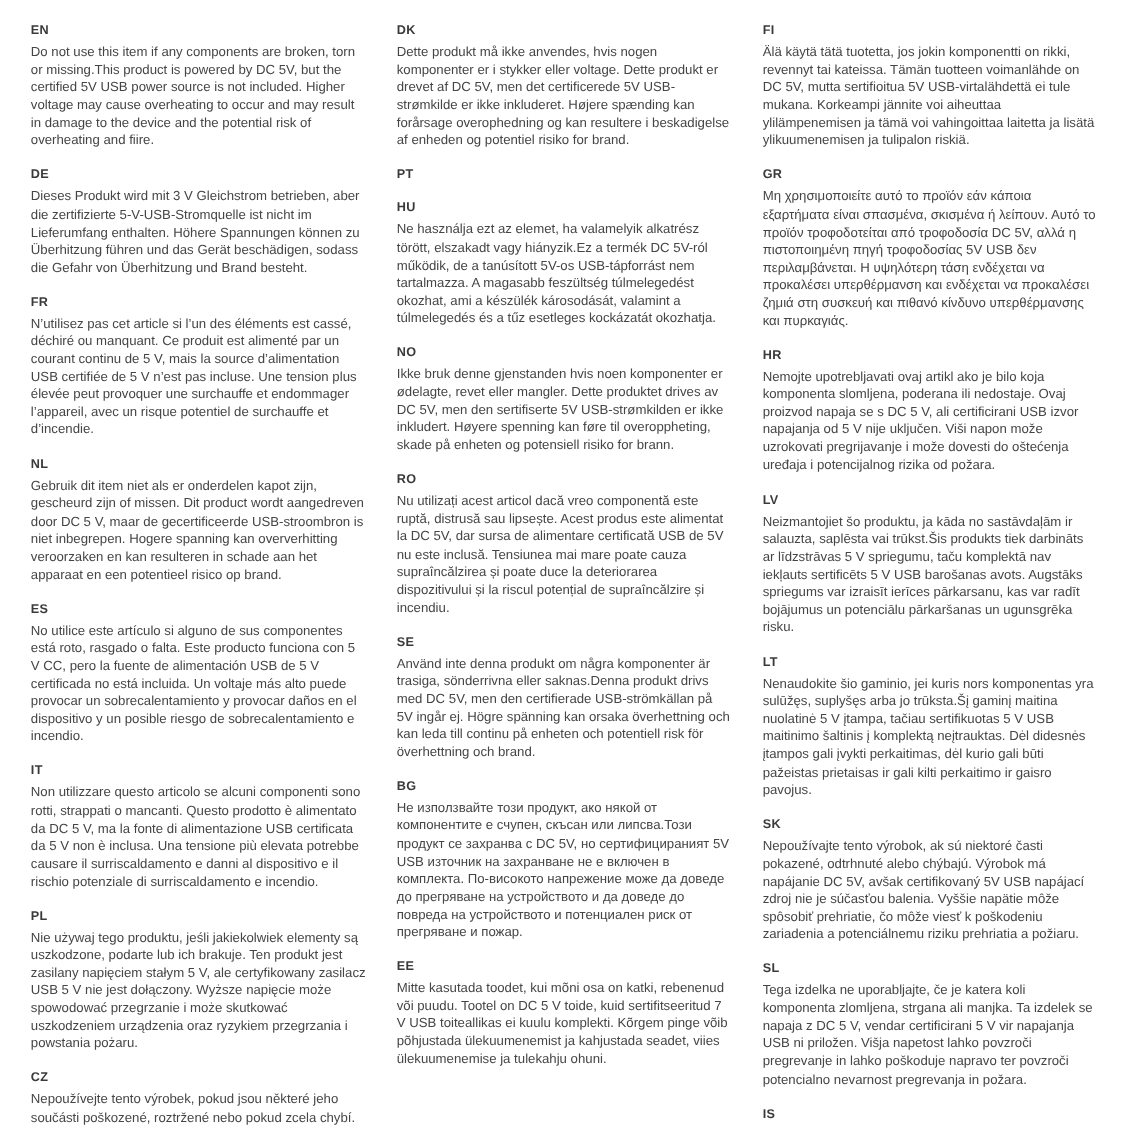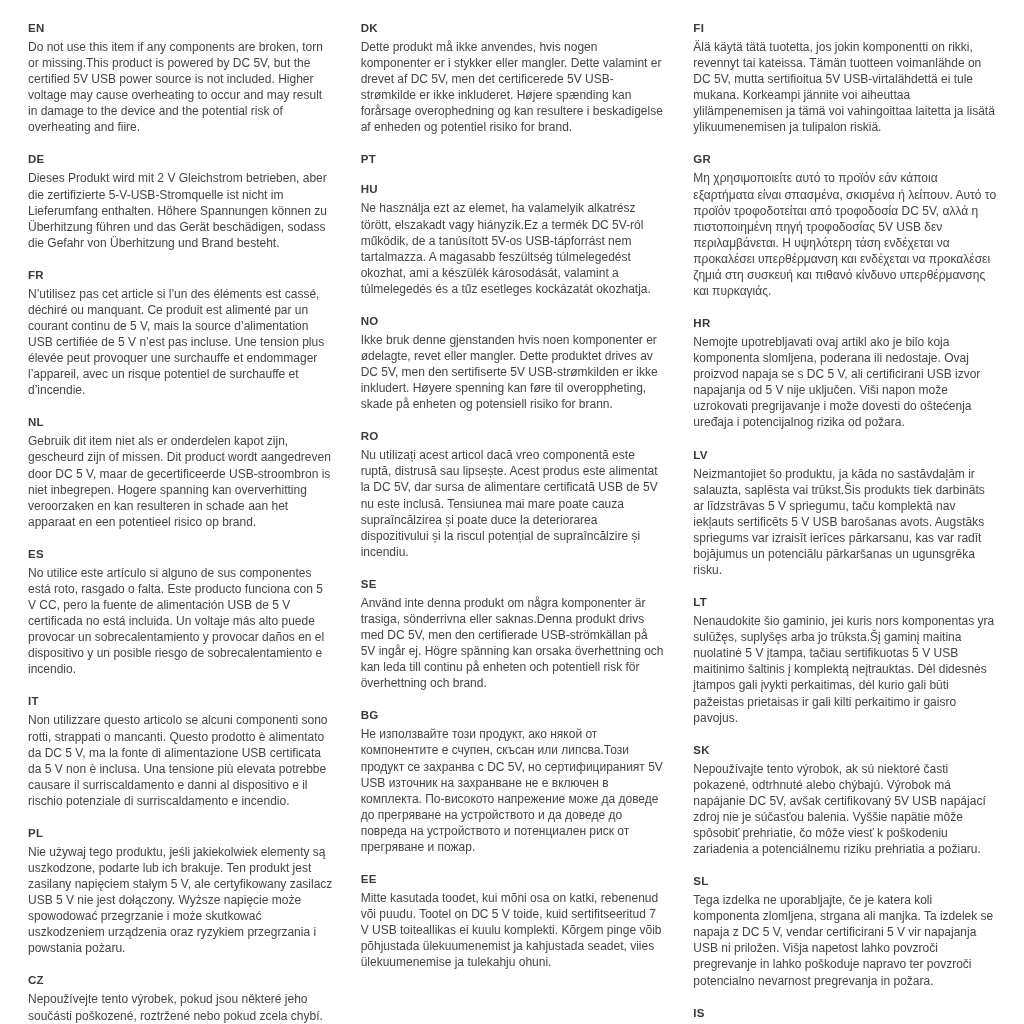--- a/index.html
+++ b/index.html
@@ -43,21 +43,21 @@
 <div class="page">
   <div class="columns">
 
     <div class="col">
       <section class="lang-section">
         <div class="lang-code">EN</div>
         <p class="lang-text">Do not use this item if any components are broken, torn or missing.This product is powered by DC 5V, but the certified 5V USB power source is not included. Higher voltage may cause overheating to occur and may result in damage to the device and the potential risk of overheating and fiire.</p>
       </section>
       <section class="lang-section">
         <div class="lang-code">DE</div>
-        <p class="lang-text">Dieses Produkt wird mit 2 V Gleichstrom betrieben, aber die zertifizierte 5-V-USB-Stromquelle ist nicht im Lieferumfang enthalten. Höhere Spannungen können zu Überhitzung führen und das Gerät beschädigen, sodass die Gefahr von Überhitzung und Brand besteht.</p>
+        <p class="lang-text">Dieses Produkt wird mit 3 V Gleichstrom betrieben, aber die zertifizierte 5-V-USB-Stromquelle ist nicht im Lieferumfang enthalten. Höhere Spannungen können zu Überhitzung führen und das Gerät beschädigen, sodass die Gefahr von Überhitzung und Brand besteht.</p>
       </section>
       <section class="lang-section">
         <div class="lang-code">FR</div>
         <p class="lang-text">N’utilisez pas cet article si l’un des éléments est cassé, déchiré ou manquant. Ce produit est alimenté par un courant continu de 5 V, mais la source d’alimentation USB certifiée de 5 V n’est pas incluse. Une tension plus élevée peut provoquer une surchauffe et endommager l’appareil, avec un risque potentiel de surchauffe et d’incendie.</p>
       </section>
       <section class="lang-section">
         <div class="lang-code">NL</div>
         <p class="lang-text">Gebruik dit item niet als er onderdelen kapot zijn, gescheurd zijn of missen. Dit product wordt aangedreven door DC 5 V, maar de gecertificeerde USB-stroombron is niet inbegrepen. Hogere spanning kan oververhitting veroorzaken en kan resulteren in schade aan het apparaat en een potentieel risico op brand.</p>
       </section>
       <section class="lang-section">
@@ -74,21 +74,21 @@
       </section>
       <section class="lang-section">
         <div class="lang-code">CZ</div>
         <p class="lang-text">Nepoužívejte tento výrobek, pokud jsou některé jeho součásti poškozené, roztržené nebo pokud zcela chybí. Tento výrobek je napájen stejnosměrným napětím 5 V, certifikovaný zdroj napájení 5 V USB ale není součástí dodávky. Vyšší napětí může způsobit přehřátí a může mít za následek poškození zařízení a vést k potenciálnímu riziku přehřátí a požáru.</p>
       </section>
     </div>
 
     <div class="col">
       <section class="lang-section">
         <div class="lang-code">DK</div>
-        <p class="lang-text">Dette produkt må ikke anvendes, hvis nogen komponenter er i stykker eller mangler. Dette valamint er drevet af DC 5V, men det certificerede 5V USB-strømkilde er ikke inkluderet. Højere spænding kan forårsage overophedning og kan resultere i beskadigelse af enheden og potentiel risiko for brand.</p>
+        <p class="lang-text">Dette produkt må ikke anvendes, hvis nogen komponenter er i stykker eller voltage. Dette produkt er drevet af DC 5V, men det certificerede 5V USB-strømkilde er ikke inkluderet. Højere spænding kan forårsage overophedning og kan resultere i beskadigelse af enheden og potentiel risiko for brand.</p>
       </section>
       <section class="lang-section">
         <div class="lang-code">PT</div>
       </section>
       <section class="lang-section">
         <div class="lang-code">HU</div>
         <p class="lang-text">Ne használja ezt az elemet, ha valamelyik alkatrész törött, elszakadt vagy hiányzik.Ez a termék DC 5V-ról működik, de a tanúsított 5V-os USB-tápforrást nem tartalmazza. A magasabb feszültség túlmelegedést okozhat, ami a készülék károsodását, valamint a túlmelegedés és a tűz esetleges kockázatát okozhatja.</p>
       </section>
       <section class="lang-section">
         <div class="lang-code">NO</div>

